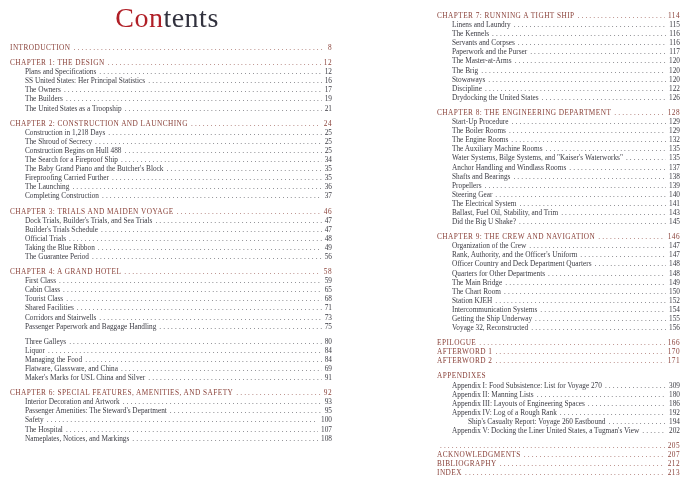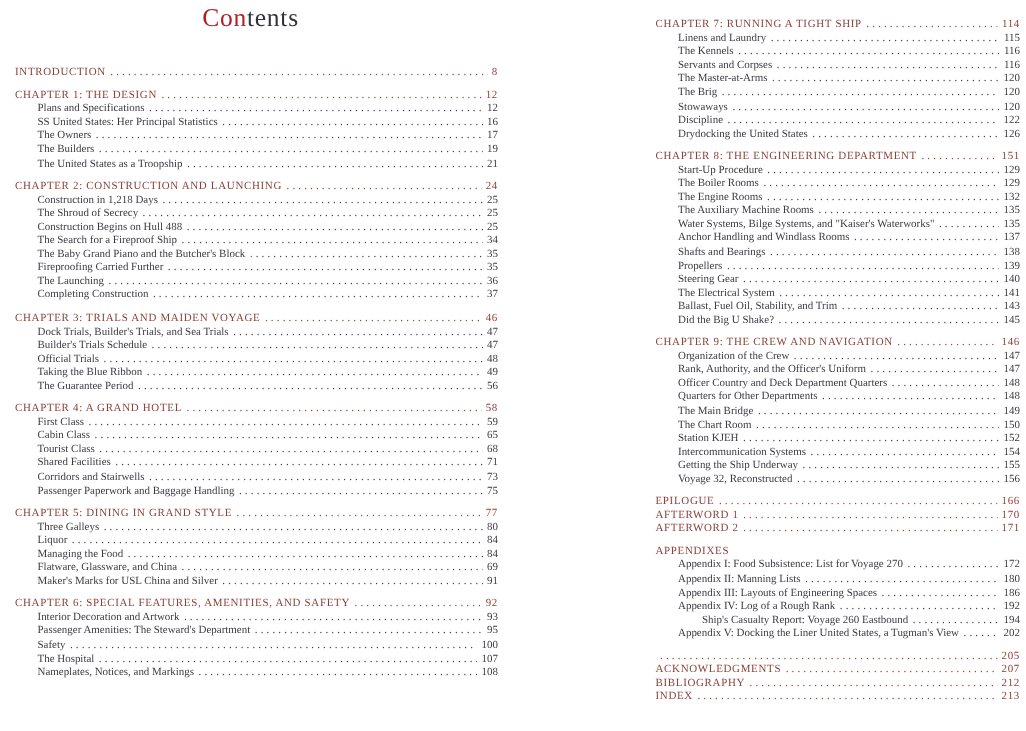--- a/index.html
+++ b/index.html
@@ -15,21 +15,21 @@
     font-family: "Liberation Serif", serif;
     color: var(--body, #3b3b43);
     overflow: hidden;
   }
   .title {
     position: absolute;
     top: 2px;
     left: 0;
     width: 334px;
     text-align: center;
-    font-size: 17px;
+    font-size: 28px;
     letter-spacing: 0.5px;
     white-space: nowrap;
   }
   .title .accent { color: var(--accent_red, #b01f27); }
   .title .rest   { color: var(--title_dark, #32323e); }
 
   .col {
     position: absolute;
     display: block;
   }
@@ -225,25 +225,20 @@
           <span class="dots"></span>
           <span class="page">73</span>
         </div>
         <div class="row entry">
           <span class="label">Passenger Paperwork and Baggage Handling</span>
           <span class="dots"></span>
           <span class="page">75</span>
         </div>
       </div>
       <div class="section">
-        <div class="row heading">
-          <span class="label">CHAPTER 5: DINING IN GRAND STYLE</span>
-          <span class="dots"></span>
-          <span class="page">77</span>
-        </div>
         <div class="row entry">
           <span class="label">Three Galleys</span>
           <span class="dots"></span>
           <span class="page">80</span>
         </div>
         <div class="row entry">
           <span class="label">Liquor</span>
           <span class="dots"></span>
           <span class="page">84</span>
         </div>
@@ -312,20 +307,25 @@
           <span class="label">The Kennels</span>
           <span class="dots"></span>
           <span class="page">116</span>
         </div>
         <div class="row entry">
           <span class="label">Servants and Corpses</span>
           <span class="dots"></span>
           <span class="page">116</span>
         </div>
         <div class="row entry">
+          <span class="label">Paperwork and the Purser</span>
+          <span class="dots"></span>
+          <span class="page">117</span>
+        </div>
+        <div class="row entry">
           <span class="label">The Master-at-Arms</span>
           <span class="dots"></span>
           <span class="page">120</span>
         </div>
         <div class="row entry">
           <span class="label">The Brig</span>
           <span class="dots"></span>
           <span class="page">120</span>
         </div>
         <div class="row entry">
@@ -341,21 +341,21 @@
         <div class="row entry">
           <span class="label">Drydocking the United States</span>
           <span class="dots"></span>
           <span class="page">126</span>
         </div>
       </div>
       <div class="section">
         <div class="row heading">
           <span class="label">CHAPTER 8: THE ENGINEERING DEPARTMENT</span>
           <span class="dots"></span>
-          <span class="page">151</span>
+          <span class="page">128</span>
         </div>
         <div class="row entry">
           <span class="label">Start-Up Procedure</span>
           <span class="dots"></span>
           <span class="page">129</span>
         </div>
         <div class="row entry">
           <span class="label">The Boiler Rooms</span>
           <span class="dots"></span>
           <span class="page">129</span>
@@ -485,21 +485,21 @@
           <span class="page">171</span>
         </div>
       </div>
       <div class="section">
         <div class="row heading">
           <span class="label">APPENDIXES</span>
         </div>
         <div class="row entry">
           <span class="label">Appendix I: Food Subsistence: List for Voyage 270</span>
           <span class="dots"></span>
-          <span class="page">172</span>
+          <span class="page">309</span>
         </div>
         <div class="row entry">
           <span class="label">Appendix II: Manning Lists</span>
           <span class="dots"></span>
           <span class="page">180</span>
         </div>
         <div class="row entry">
           <span class="label">Appendix III: Layouts of Engineering Spaces</span>
           <span class="dots"></span>
           <span class="page">186</span>

